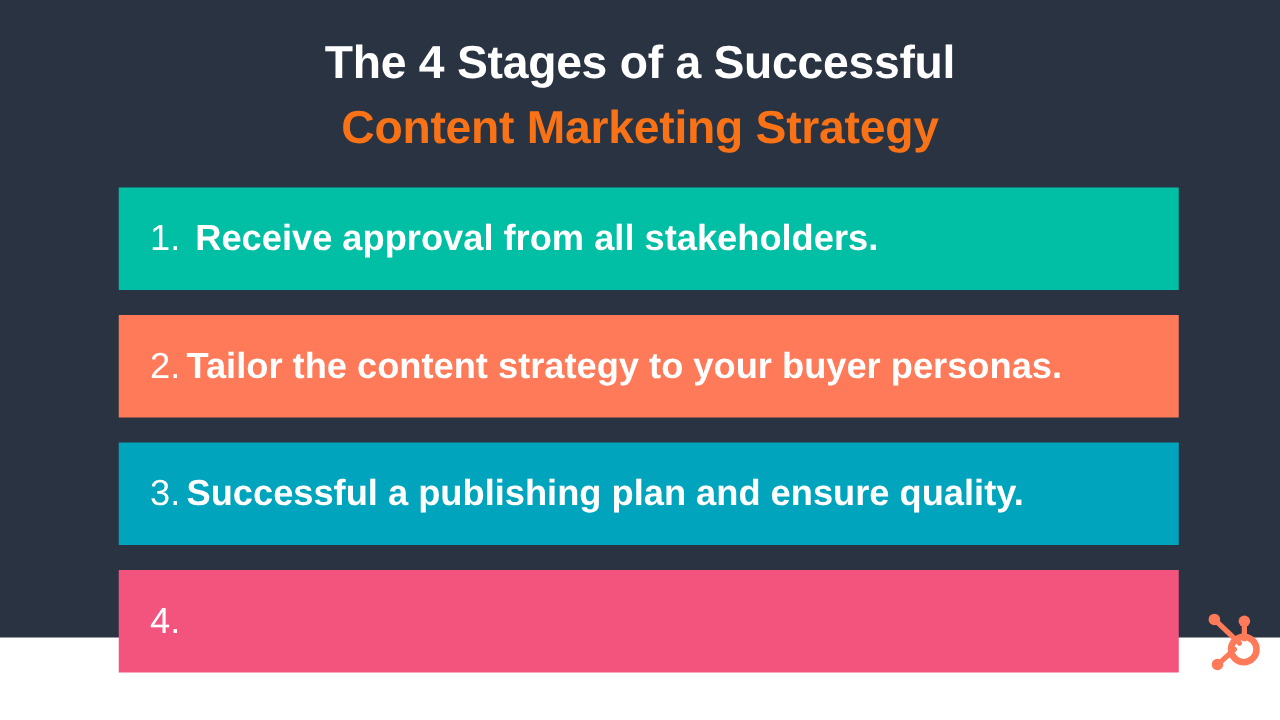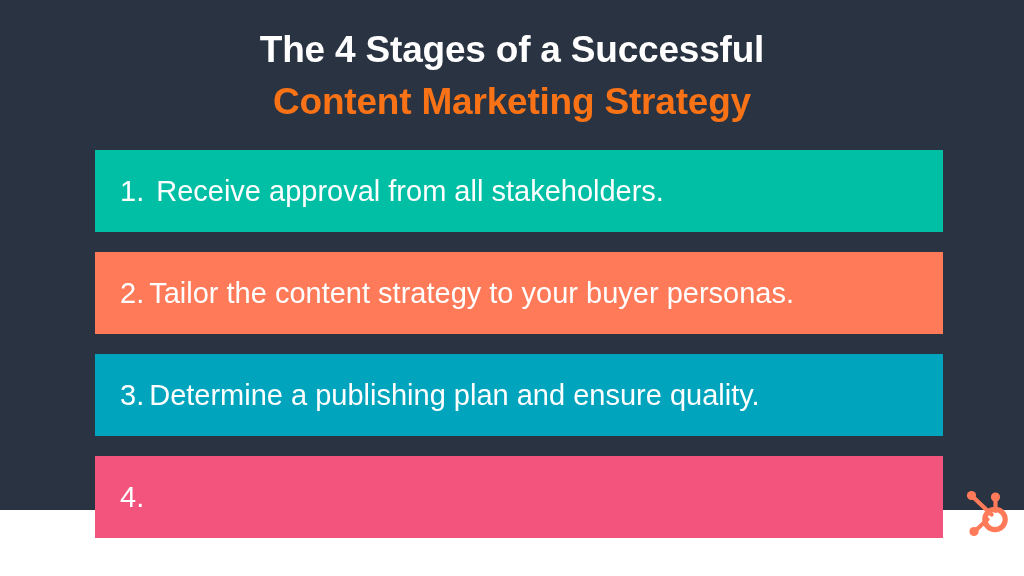--- a/index.html
+++ b/index.html
@@ -64,21 +64,21 @@
     color: #FFFFFF;
     font-family: "Liberation Sans", sans-serif;
     font-weight: normal;
     font-size: 29px;
     line-height: 32px;
     white-space: pre;
   }
   .stage-text {
     color: #FFFFFF;
     font-family: "Liberation Sans", sans-serif;
-    font-weight: normal;
+    font-weight: bold;
     font-size: 29px;
     line-height: 32px;
     white-space: nowrap;
   }
   
   .stage-bar.wide-gap .stage-number {
     margin-right: 12px;
   }
   .stage-bar.tight-gap .stage-number {
     margin-right: 5px;
@@ -110,21 +110,21 @@
       <span class="stage-text" style="color: rgb(255, 255, 255);">Receive approval from all stakeholders.</span>
     </div>
 
     <div class="stage-bar tight-gap" style="background: rgb(255, 122, 89);">
       <span class="stage-number" style="color: rgb(255, 255, 255);">2.</span>
       <span class="stage-text" style="color: rgb(255, 255, 255); text-align: right;">Tailor the content strategy to your buyer personas.</span>
     </div>
 
     <div class="stage-bar tight-gap" style="background: rgb(0, 164, 189);">
       <span class="stage-number" style="color: rgb(255, 255, 255);">3.</span>
-      <span class="stage-text" style="color: rgb(255, 255, 255);">Determine a publishing plan and ensure quality.</span>
+      <span class="stage-text" style="color: rgb(255, 255, 255);">Successful a publishing plan and ensure quality.</span>
     </div>
 
     <div class="stage-bar tight-gap" style="background: rgb(242, 84, 125);">
       <span class="stage-number" style="color: rgb(255, 255, 255);">4.</span>
     </div>
 
   </div>
 
   <div id="brand-logo">
     <svg width="48" height="50" viewBox="0 0 48 50" xmlns="http://www.w3.org/2000/svg" aria-hidden="true">

